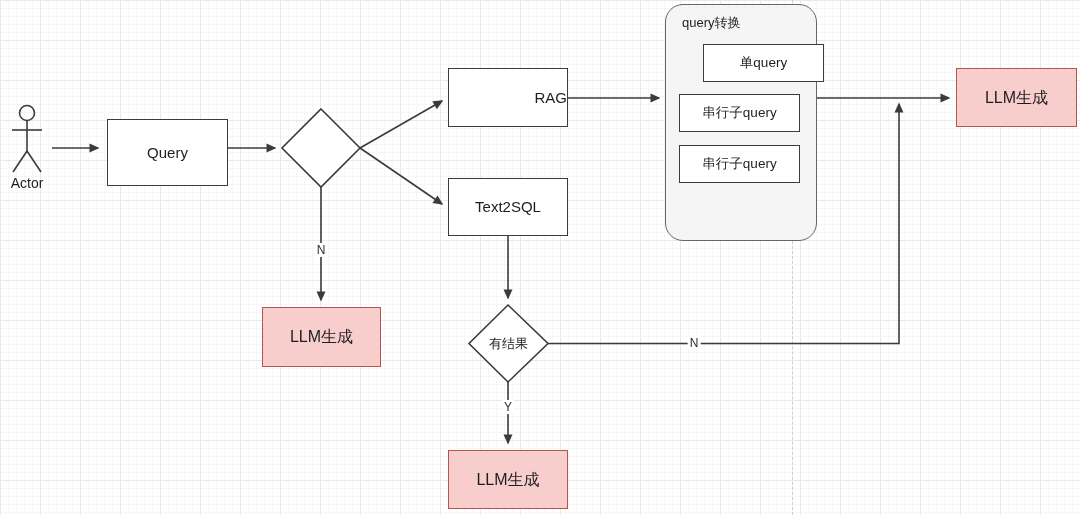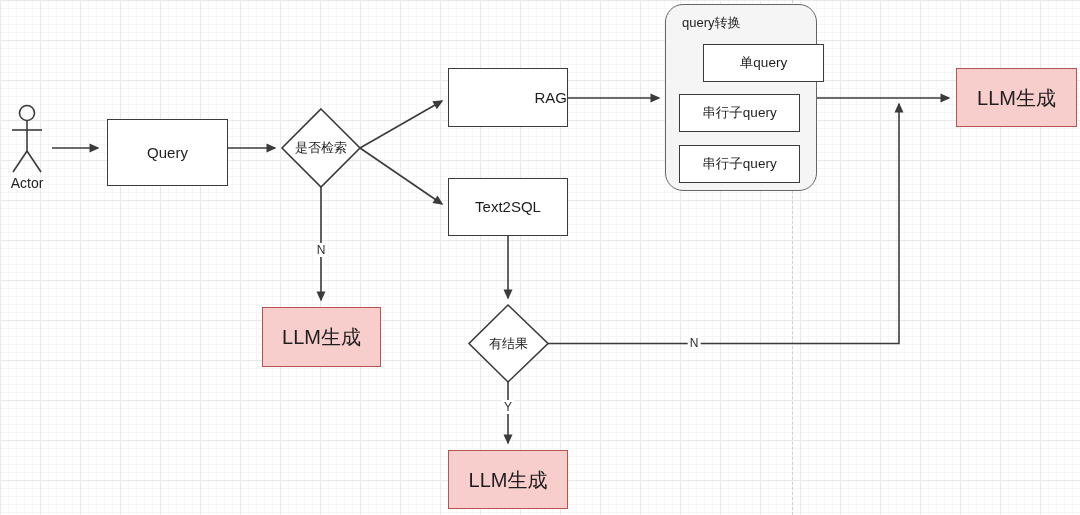--- a/index.html
+++ b/index.html
@@ -22,21 +22,21 @@
   }
 
   svg.overlay { position:absolute; left:0; top:0; }
 
   .node {
     position:absolute; box-sizing:border-box;
     background:#ffffff; border:1.6px solid #3b3b3b;
     display:flex; align-items:center; justify-content:center;
     font-size:15px; color:#1e1e1e; text-align:center; line-height:1.2;
   }
-  .node.pink { background:#f8cecc; border-color:#b85450; font-size:20px; }
+  .node.pink { background:#f8cecc; border-color:#b85450; font-size:16px; }
 
   .container-node {
     position:absolute; box-sizing:border-box;
     background:#f5f5f5; border:1.6px solid #666666; border-radius:18px;
   }
   .container-title {
     position:absolute; left:16px; top:9px;
     font-size:13px; color:#1e1e1e;
   }
   .container-item {
@@ -108,21 +108,21 @@
   </div>
 
   <div class="node" style="left:448px; top:68px; width:120px; height:59px;justify-content:flex-end;">
     <span>RAG</span>
   </div>
 
   <div class="node" style="left:448px; top:178px; width:120px; height:58px;">
     <span>Text2SQL</span>
   </div>
 
-  <div class="container-node" style="left:665px; top:4px; width:152px; height:187px;">
+  <div class="container-node" style="left:665px; top:4px; width:152px; height:237px;">
     <div class="container-title">query转换</div>
     <div class="container-item" style="top:39px;margin-left:24px;">
       <span>单query</span>
     </div>
     <div class="container-item" style="top:89px;">
       <span>串行子query</span>
     </div>
     <div class="container-item" style="top:140px;">
       <span>串行子query</span>
     </div>
@@ -133,20 +133,19 @@
   </div>
 
   <div class="node pink" style="left:262px; top:307px; width:119px; height:60px;">
     <span>LLM生成</span>
   </div>
 
   <div class="node pink" style="left:448px; top:450px; width:120px; height:59px;">
     <span>LLM生成</span>
   </div>
 
-  <div class="diamond-label" style="left:283px; top:128px; width:76px; height:40px;">是否检索</div>
   <div class="diamond-label" style="left:470px; top:324px; width:77px; height:40px;">有结果</div>
 
   <div class="edge-label" style="left:321px; top:250px;">N</div>
   <div class="edge-label" style="left:508px; top:407px;">Y</div>
   <div class="edge-label" style="left:694px; top:343px;">N</div>
 
 </div>
 
 </body></html>

